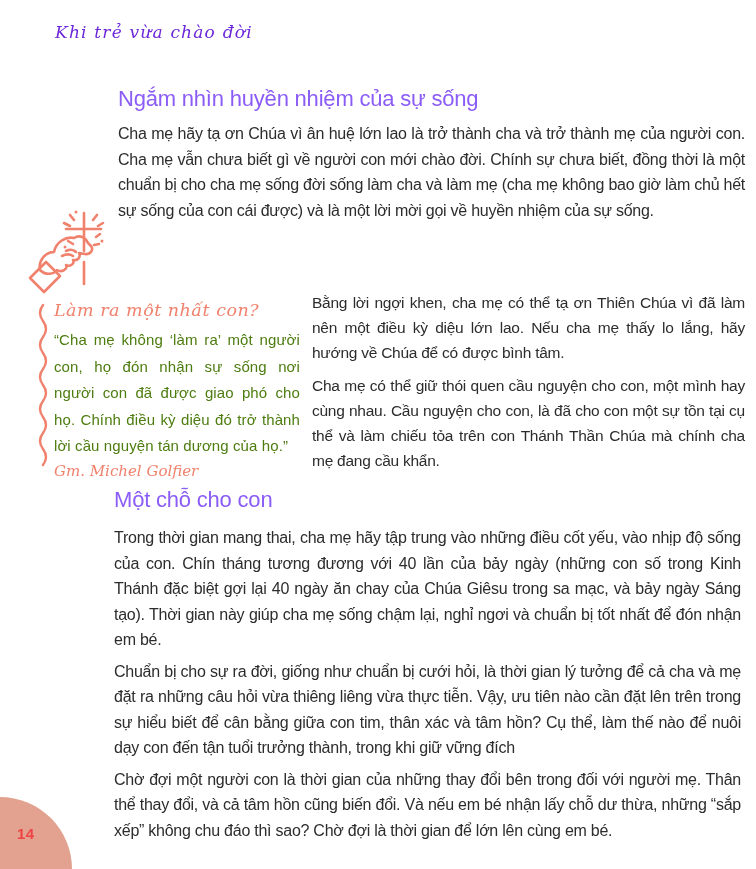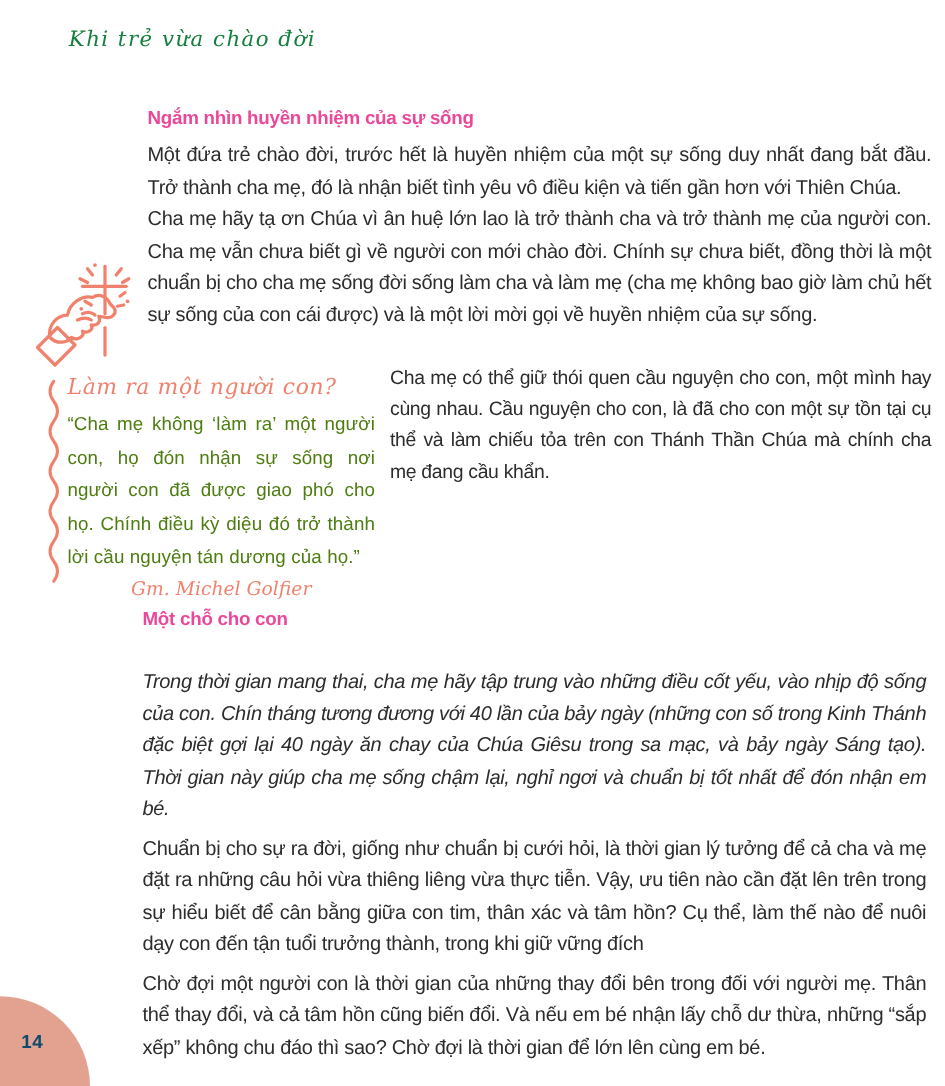--- a/index.html
+++ b/index.html
@@ -5,24 +5,24 @@
   * { margin:0; padding:0; box-sizing:border-box; }
   html,body { background:#ffffff; }
   .page {
     position:relative; width:756px; height:869px; overflow:hidden;
     background:#ffffff;
     font-family:"Liberation Sans","DejaVu Sans",sans-serif;
   }
   .running-head {
     position:absolute; left:55px; top:22px;
     font-family:"DejaVu Serif",serif; font-style:italic;
-    font-size:17px; letter-spacing:1.2px; color:#15803d;
+    font-size:17px; letter-spacing:1.2px; color:#6d28d9;
   }
   .heading {
-    font-weight:700; font-size:15px; color:#ec4899; letter-spacing:-0.2px;
+    font-weight:400; font-size:22px; color:#8b5cf6; letter-spacing:-0.2px;
   }
   .body-p {
     font-size:16px; line-height:25.5px; color:#2c2c2c;
     text-align:justify; letter-spacing:-0.25px;
   }
   .main-top { position:absolute; left:118px; top:86px; width:627px; }
   .main-top .body-p:first-of-type { margin-top:9px; }
   .main-top .body-p + .body-p { margin-top:0; }
 
   .hand-icon { position:absolute; left:24px; top:196px; }
@@ -33,50 +33,49 @@
   .pq-title {
     font-family:"DejaVu Serif",serif; font-style:italic;
     font-size:17.5px; color:#f0826d; letter-spacing:0.5px; margin-bottom:7px;
   }
   .pq-body {
     font-size:15px; line-height:26.5px; color:#4d7c0f;
     text-align:justify; letter-spacing:0.1px;
   }
   .pq-attrib {
     font-family:"DejaVu Serif",serif; font-style:italic;
-    font-size:15px; color:#f0826d; text-align:center; margin-top:2px;
+    font-size:15px; color:#f0826d; text-align:left; margin-top:2px;
   }
 
   .right-col { position:absolute; left:312px; top:290px; width:433px; }
   .right-col .body-p { font-size:15.5px; line-height:25px; }
   .right-col .body-p + .body-p { margin-top:8px; }
 
   .section-2 { position:absolute; left:114px; top:487px; width:627px; }
-  .section-2 .body-p:first-of-type { margin-top:29px;font-style:italic; }
+  .section-2 .body-p:first-of-type { margin-top:12px; }
   .section-2 .body-p + .body-p { margin-top:6px; }
 
   .corner-disc {
     position:absolute; left:-72px; top:797px; width:144px; height:144px;
     border-radius:50%; background:#e2a28f;
   }
   .page-number {
     position:absolute; left:17px; top:825px;
-    font-weight:700; font-size:15px; color:#0c4a6e; letter-spacing:0.5px;
+    font-weight:700; font-size:15px; color:#ef4444; letter-spacing:0.5px;
   }
 </style>
 </head>
 <body>
 
 <div class="page">
 
   <div class="running-head">Khi trẻ vừa chào đời</div>
 
   <div class="main-top">
     <h2 class="heading">Ngắm nhìn huyền nhiệm của sự sống</h2>
-    <p class="body-p">Một đứa trẻ chào đời, trước hết là huyền nhiệm của một sự sống duy nhất đang bắt đầu. Trở thành cha mẹ, đó là nhận biết tình yêu vô điều kiện và tiến gần hơn với Thiên Chúa.</p>
     <p class="body-p">Cha mẹ hãy tạ ơn Chúa vì ân huệ lớn lao là trở thành cha và trở thành mẹ của người con. Cha mẹ vẫn chưa biết gì về người con mới chào đời. Chính sự chưa biết, đồng thời là một chuẩn bị cho cha mẹ sống đời sống làm cha và làm mẹ (cha mẹ không bao giờ làm chủ hết sự sống của con cái được) và là một lời mời gọi về huyền nhiệm của sự sống.</p>
   </div>
 
   <svg class="hand-icon" width="95" height="100" viewBox="0 0 95 100" aria-hidden="true">
     <g stroke="#f0826d" stroke-width="2.6" fill="none" stroke-linecap="round" stroke-linejoin="round">
       <path d="M60,17 V55"></path>
       <path d="M60,66 V88"></path>
       <path d="M42,33 H77"></path>
       <path d="M46,19 L50,24"></path>
       <path d="M40,27 L46,30"></path>
@@ -95,27 +94,28 @@
       <circle cx="78" cy="45" r="1.5"></circle>
       <circle cx="52" cy="16" r="1.5"></circle>
     </g>
   </svg>
 
   <aside class="pullquote">
     <svg class="wavy-line" width="14" height="170" viewBox="0 0 14 170" aria-hidden="true">
       <path d="M7 3 Q1 11 7 19 T7 35 T7 51 T7 67 T7 83 T7 99 T7 115 T7 131 T7 147 T7 163" stroke="#f0826d" stroke-width="2.4" fill="none" stroke-linecap="round"></path>
     </svg>
     <div class="pq-inner">
-      <div class="pq-title">Làm ra một người con?</div>
+      <div class="pq-title">Làm ra một nhất con?</div>
       <div class="pq-body">“Cha mẹ không ‘làm ra’ một người con, họ đón nhận sự sống nơi người con đã được giao phó cho họ. Chính điều kỳ diệu đó trở thành lời cầu nguyện tán dương của họ.”</div>
       <div class="pq-attrib">Gm. Michel Golfier</div>
     </div>
   </aside>
 
   <div class="right-col">
+    <p class="body-p">Bằng lời ngợi khen, cha mẹ có thể tạ ơn Thiên Chúa vì đã làm nên một điều kỳ diệu lớn lao. Nếu cha mẹ thấy lo lắng, hãy hướng về Chúa để có được bình tâm.</p>
     <p class="body-p">Cha mẹ có thể giữ thói quen cầu nguyện cho con, một mình hay cùng nhau. Cầu nguyện cho con, là đã cho con một sự tồn tại cụ thể và làm chiếu tỏa trên con Thánh Thần Chúa mà chính cha mẹ đang cầu khẩn.</p>
   </div>
 
   <div class="section-2">
     <h2 class="heading">Một chỗ cho con</h2>
     <p class="body-p">Trong thời gian mang thai, cha mẹ hãy tập trung vào những điều cốt yếu, vào nhịp độ sống của con. Chín tháng tương đương với 40 lần của bảy ngày (những con số trong Kinh Thánh đặc biệt gợi lại 40 ngày ăn chay của Chúa Giêsu trong sa mạc, và bảy ngày Sáng tạo). Thời gian này giúp cha mẹ sống chậm lại, nghỉ ngơi và chuẩn bị tốt nhất để đón nhận em bé.</p>
     <p class="body-p">Chuẩn bị cho sự ra đời, giống như chuẩn bị cưới hỏi, là thời gian lý tưởng để cả cha và mẹ đặt ra những câu hỏi vừa thiêng liêng vừa thực tiễn. Vậy, ưu tiên nào cần đặt lên trên trong sự hiểu biết để cân bằng giữa con tim, thân xác và tâm hồn? Cụ thể, làm thế nào để nuôi dạy con đến tận tuổi trưởng thành, trong khi giữ vững đích</p>
     <p class="body-p">Chờ đợi một người con là thời gian của những thay đổi bên trong đối với người mẹ. Thân thể thay đổi, và cả tâm hồn cũng biến đổi. Và nếu em bé nhận lấy chỗ dư thừa, những “sắp xếp” không chu đáo thì sao? Chờ đợi là thời gian để lớn lên cùng em bé.</p>
   </div>
 

